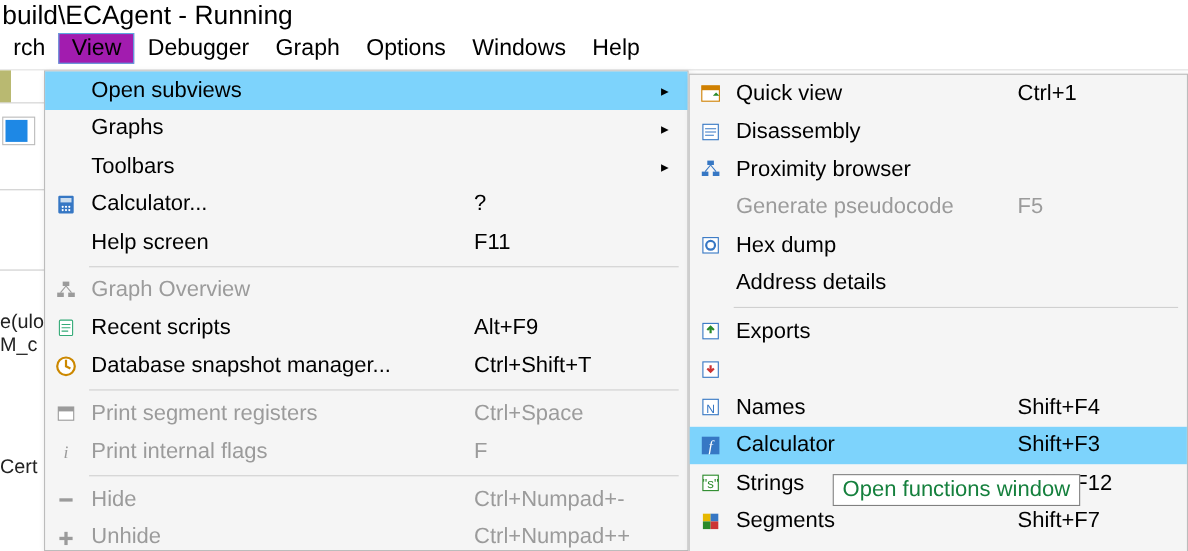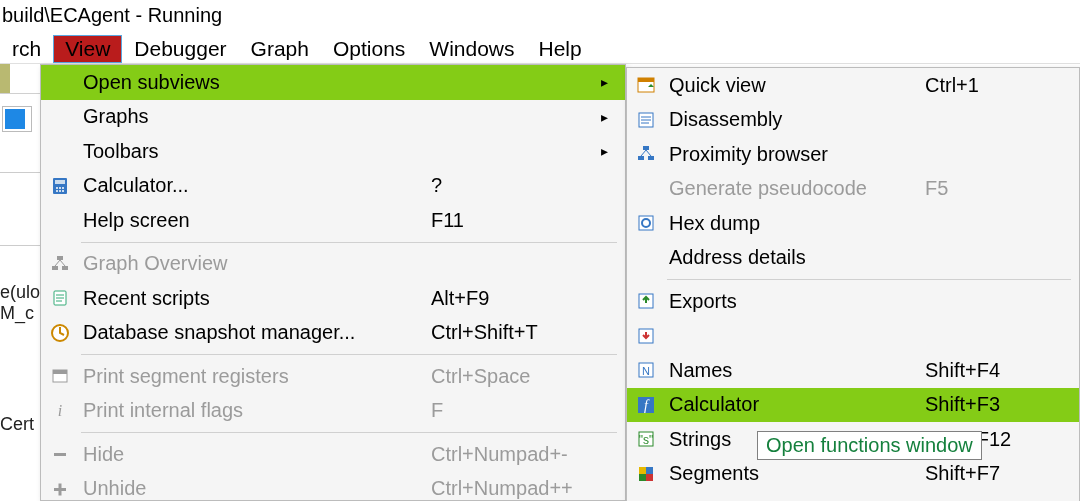--- a/index.html
+++ b/index.html
@@ -11,38 +11,38 @@
     background: #fff;
     color: #000;
     overflow: hidden;
     position: relative;
   }
   .title-bar {
     height: 30px;
     padding-left: 2px;
     display: flex;
     align-items: center;
-    font-size: 20px;
+    font-size: 24px;
     color: #000;
   }
   .menubar {
     height: 34px;
     display: flex;
-    align-items: flex-end;
+    align-items: flex-start;
     padding-left: 0;
     border-bottom: 1px solid #e0e0e0;
   }
   .menu-item {
     padding: 2px 12px;
     font-size: 21px;
     color: #000;
     cursor: default;
   }
   .menu-item.active {
-    background: #b91c1c;
+    background: #a21caf;
     border: 1px solid #5ba8e0;
     padding: 1px 11px;
   }
   .toolbar-strip {
     height: 30px;
     display: flex;
     align-items: stretch;
     border-bottom: 1px solid #d0d0d0;
   }
   .toolbar-strip .yellowish { width: 10px; background: #b9b971; }
@@ -76,21 +76,21 @@
   }
   .mitem {
     display: flex;
     align-items: center;
     height: 34.5px;
     font-size: 20px;
     color: #000;
     position: relative;
   }
   .mitem.disabled { color: #9b9b9b; }
-  .mitem.highlight { background: #84cc16; }
+  .mitem.highlight { background: #7dd3fc; }
   .icon-cell {
     width: 38px;
     display: flex;
     align-items: center;
     justify-content: center;
   }
   .label-cell {
     flex: 1;
     padding-left: 4px;
     white-space: nowrap;

